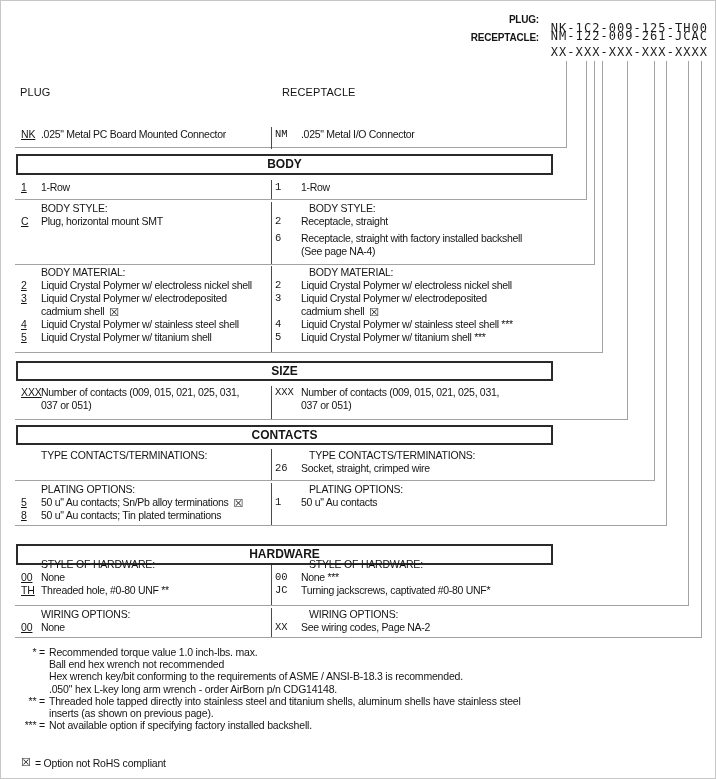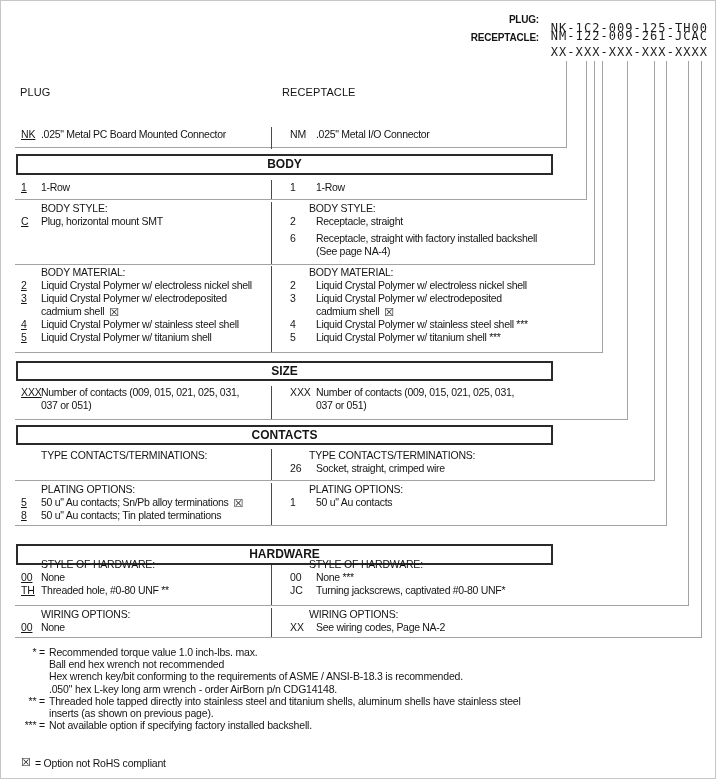--- a/index.html
+++ b/index.html
@@ -36,21 +36,21 @@
   
   .colL { position:absolute; left:14px; width:256px; font-size:10.5px; line-height:13px; }
   .colR { position:absolute; left:270px; width:290px; font-size:10.5px; line-height:13px; }
   .hdr { letter-spacing:-0.2px; white-space:nowrap; }
   .colL .hdr { margin-left:26px; }
   .colR .hdr { margin-left:38px; }
   .opt { display:flex; }
   .opt.gap { margin-top:4px; }
   .code { flex:none; letter-spacing:-0.1px; }
   .colL .code { width:20px; padding-left:6px;text-decoration:underline; }
-  .colR .code { width:26px; padding-left:19px; }
+  .colR .code { width:26px; padding-left:4px;font-family:Liberation Mono, monospace; }
   .desc { flex:1; letter-spacing:-0.3px; }
   .desc span { white-space:nowrap; }
 
   .rohs { display:inline-block; margin-left:5px; font-size:11px; letter-spacing:0;
           font-family:"DejaVu Sans",sans-serif; position:relative; top:0.5px; }
 
   
   .fnote { position:absolute; left:14px; width:690px; font-size:10.5px; line-height:12.2px; letter-spacing:-0.2px; }
   .fnrow { display:flex; }
   .fnmark { flex:none; width:30px; text-align:right; margin-right:4px; white-space:pre; }

